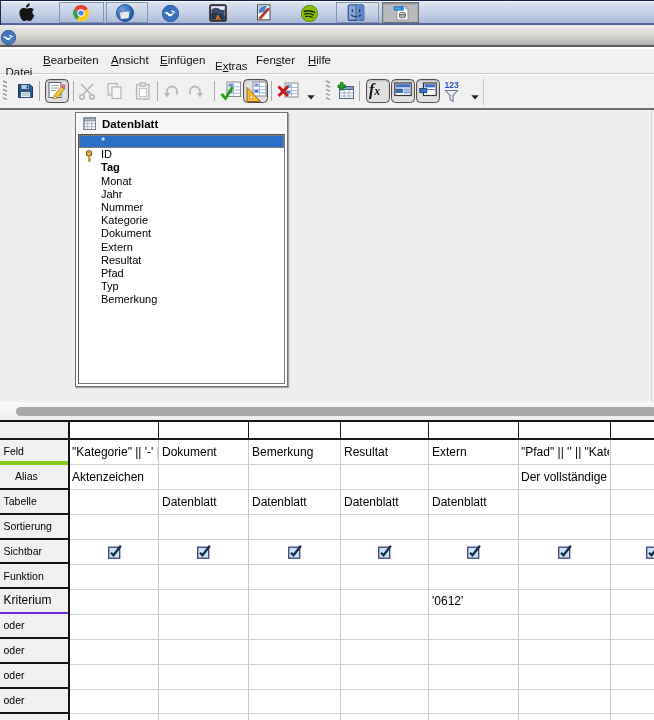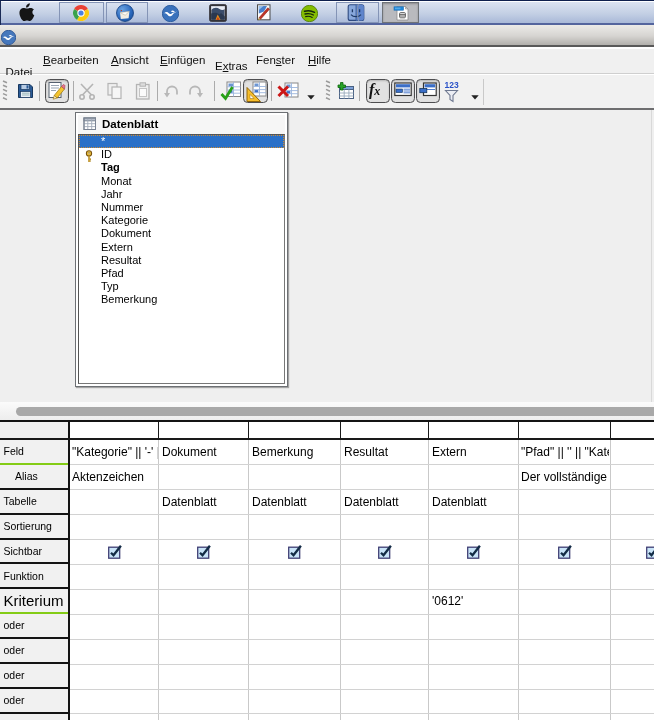--- a/index.html
+++ b/index.html
@@ -358,27 +358,27 @@
   <div class="abs" style="left:427.5px;top:2px;width:1.5px;height:18px;background:#1a1a1a;"></div>
   <div class="abs" style="left:517.5px;top:2px;width:1.5px;height:18px;background:#1a1a1a;"></div>
   <div class="abs" style="left:609.5px;top:2px;width:1.5px;height:18px;background:#1a1a1a;"></div>
 
   <div class="abs" style="left:68px;top:0;width:2px;height:300px;background:#141414;"></div>
 
   <div class="abs" style="left:0;top:0;width:654px;height:2px;background:#141414;"></div>
 
   <div class="abs" style="left:0;top:18.4px;width:654px;height:1.8px;background:#1a1a1a;"></div>
 
-  <div class="abs" style="left:0;top:20px;width:68px;height:24.9px;border-bottom:2px solid #84cc16;line-height:23px;padding-left:3.5px;font-size:10.5px;">Feld</div>
+  <div class="abs" style="left:0;top:20px;width:68px;height:24.9px;border-bottom:4px solid #84cc16;line-height:23px;padding-left:3.5px;font-size:10.5px;">Feld</div>
   <div class="abs" style="left:0;top:44.9px;width:68px;height:24.9px;border-bottom:2px solid #141414;line-height:23px;padding-left:15px;font-size:10.5px;">Alias</div>
   <div class="abs" style="left:0;top:69.8px;width:68px;height:24.9px;border-bottom:2px solid #141414;line-height:23px;padding-left:3.5px;font-size:10.5px;">Tabelle</div>
   <div class="abs" style="left:0;top:94.7px;width:68px;height:24.9px;border-bottom:2px solid #141414;line-height:23px;padding-left:3.5px;font-size:10.5px;">Sortierung</div>
   <div class="abs" style="left:0;top:119.6px;width:68px;height:24.9px;border-bottom:2px solid #141414;line-height:23px;padding-left:3.5px;font-size:10.5px;">Sichtbar</div>
   <div class="abs" style="left:0;top:144.5px;width:68px;height:24.9px;border-bottom:2px solid #141414;line-height:23px;padding-left:3.5px;font-size:10.5px;">Funktion</div>
-  <div class="abs" style="left:0;top:169.4px;width:68px;height:24.9px;border-bottom:2px solid #84cc16;line-height:23px;padding-left:3.5px;font-size:15px;">Kriterium</div>
+  <div class="abs" style="left:0;top:169.4px;width:68px;height:24.9px;border-bottom:2px solid #6d28d9;line-height:23px;padding-left:3.5px;font-size:12px;">Kriterium</div>
   <div class="abs" style="left:0;top:194.3px;width:68px;height:24.9px;border-bottom:2px solid #141414;line-height:23px;padding-left:3.5px;font-size:10.5px;">oder</div>
   <div class="abs" style="left:0;top:219.2px;width:68px;height:24.9px;border-bottom:2px solid #141414;line-height:23px;padding-left:3.5px;font-size:10.5px;">oder</div>
   <div class="abs" style="left:0;top:244.1px;width:68px;height:24.9px;border-bottom:2px solid #141414;line-height:23px;padding-left:3.5px;font-size:10.5px;">oder</div>
   <div class="abs" style="left:0;top:269px;width:68px;height:24.9px;border-bottom:2px solid #141414;line-height:23px;padding-left:3.5px;font-size:10.5px;">oder</div>
 
   <div class="abs" style="left:72px;top:20px;width:86px;height:24px;line-height:24px;font-size:12px;white-space:nowrap;overflow:hidden;">"Kategorie" || '-' || "Nummer"</div>
   <div class="abs" style="left:162px;top:20px;height:24px;line-height:24px;font-size:12px;">Dokument</div>
   <div class="abs" style="left:252px;top:20px;height:24px;line-height:24px;font-size:12px;">Bemerkung</div>
   <div class="abs" style="left:344px;top:20px;height:24px;line-height:24px;font-size:12px;">Resultat</div>
   <div class="abs" style="left:432px;top:20px;height:24px;line-height:24px;font-size:12px;">Extern</div>

